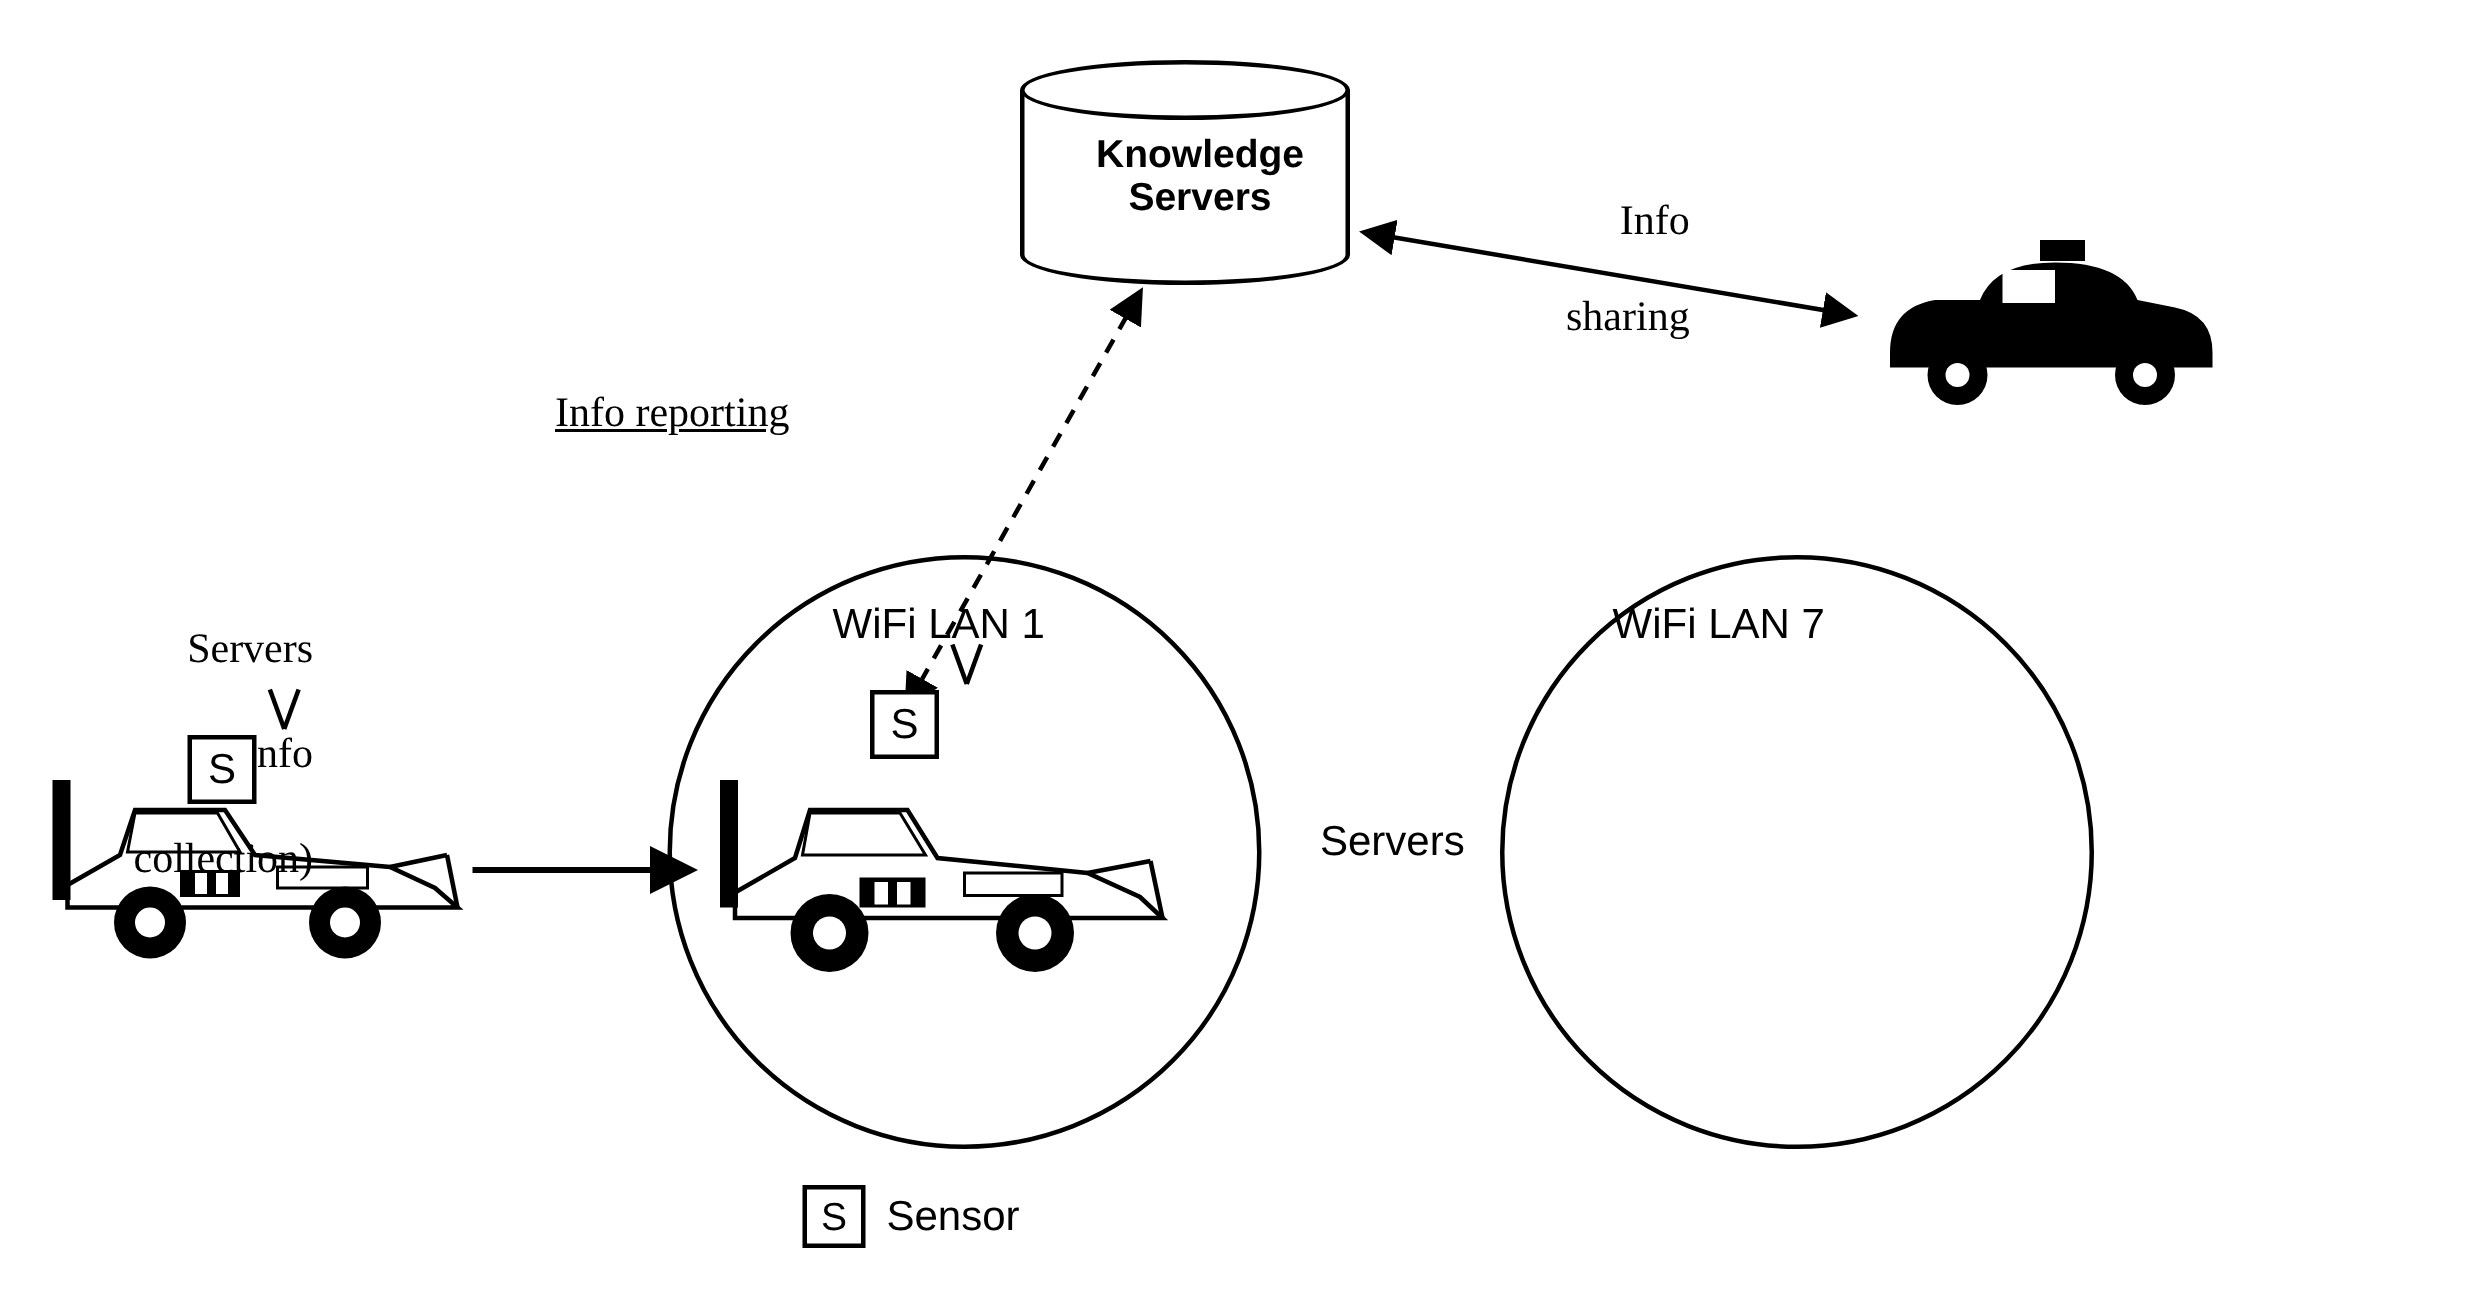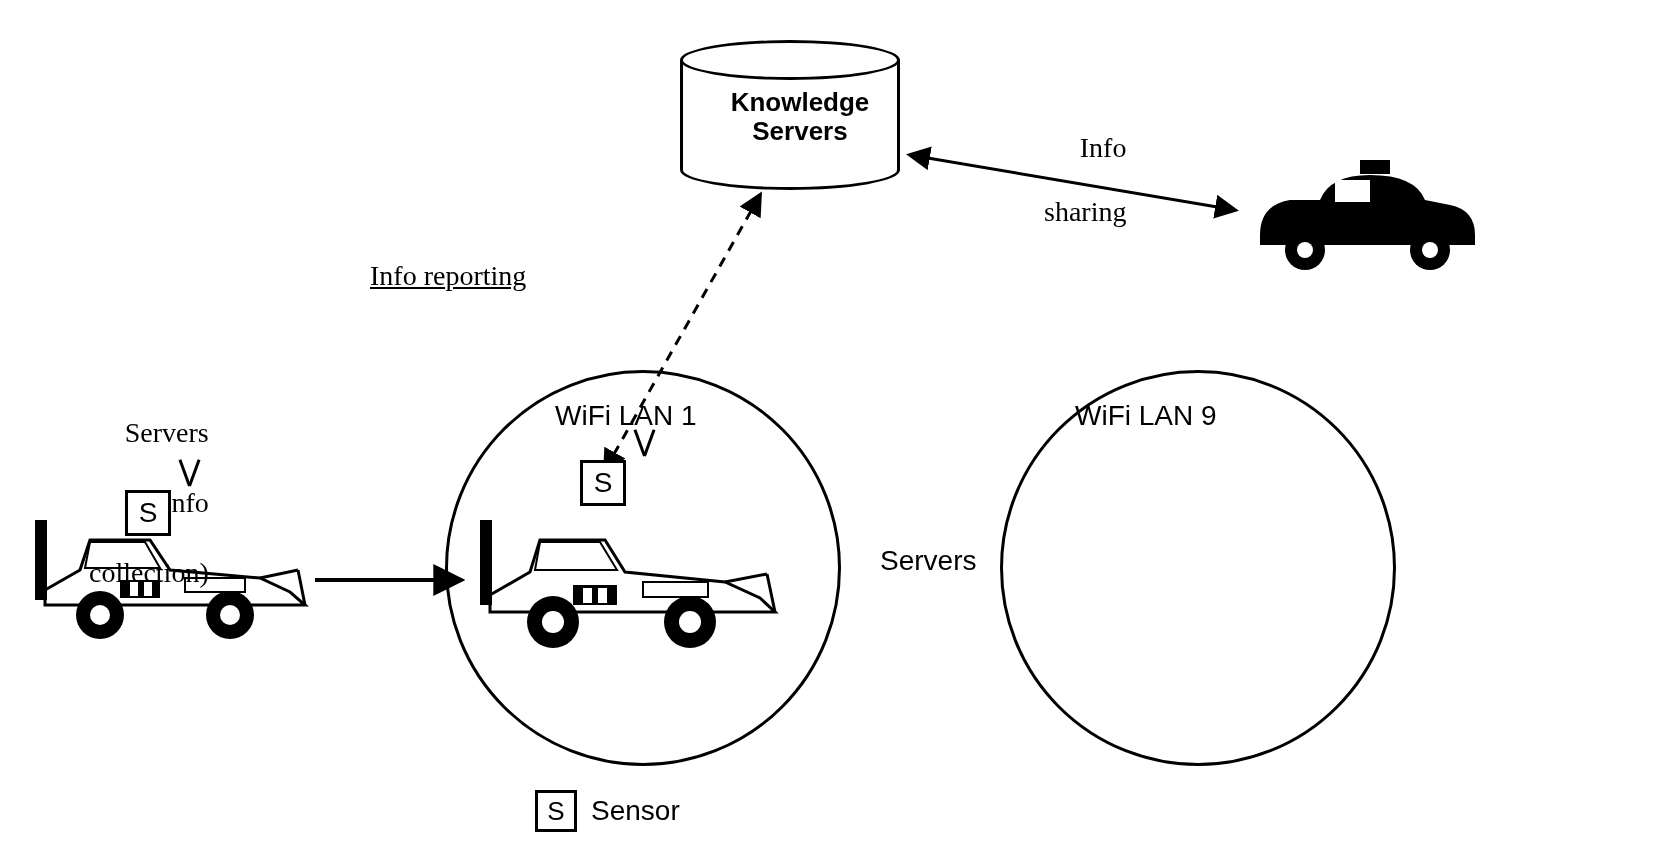--- a/index.html
+++ b/index.html
@@ -153,21 +153,21 @@
 
 <svg style="left:0; top:0;" width="1661" height="868">
   <line x1="760" y1="195" x2="605" y2="470" stroke="#000" stroke-width="3" stroke-dasharray="10,8" marker-start="url(#arrow)" marker-end="url(#arrow)"></line>
 </svg>
 <div class="label" style="left:370px; top:260px;text-decoration:underline;">Info reporting</div>
 
 <div class="wifi-circle" style="left:445px; top:370px; width:390px; height:390px;"></div>
 <div class="label" style="left:555px; top:400px; font-family:Arial,sans-serif;">WiFi LAN 1</div>
 
 <div class="wifi-circle" style="left:1000px; top:370px; width:390px; height:390px;"></div>
-<div class="label" style="left:1075px; top:400px; font-family:Arial,sans-serif;">WiFi LAN 9</div>
+<div class="label" style="left:1075px; top:400px; font-family:Arial,sans-serif;">WiFi LAN 7</div>
 
 <div class="label" style="left:880px; top:545px; font-family:Arial,sans-serif;">Servers</div>
 
 <div class="label" style="left:75px; top:380px; line-height:1.25;">
   <span>Servers</span><br>
   <span>(Info</span><br>
   <span>collection)</span>
 </div>
 
 <svg style="left:30px; top:500px;" width="280" height="150" viewBox="0 0 280 150">

